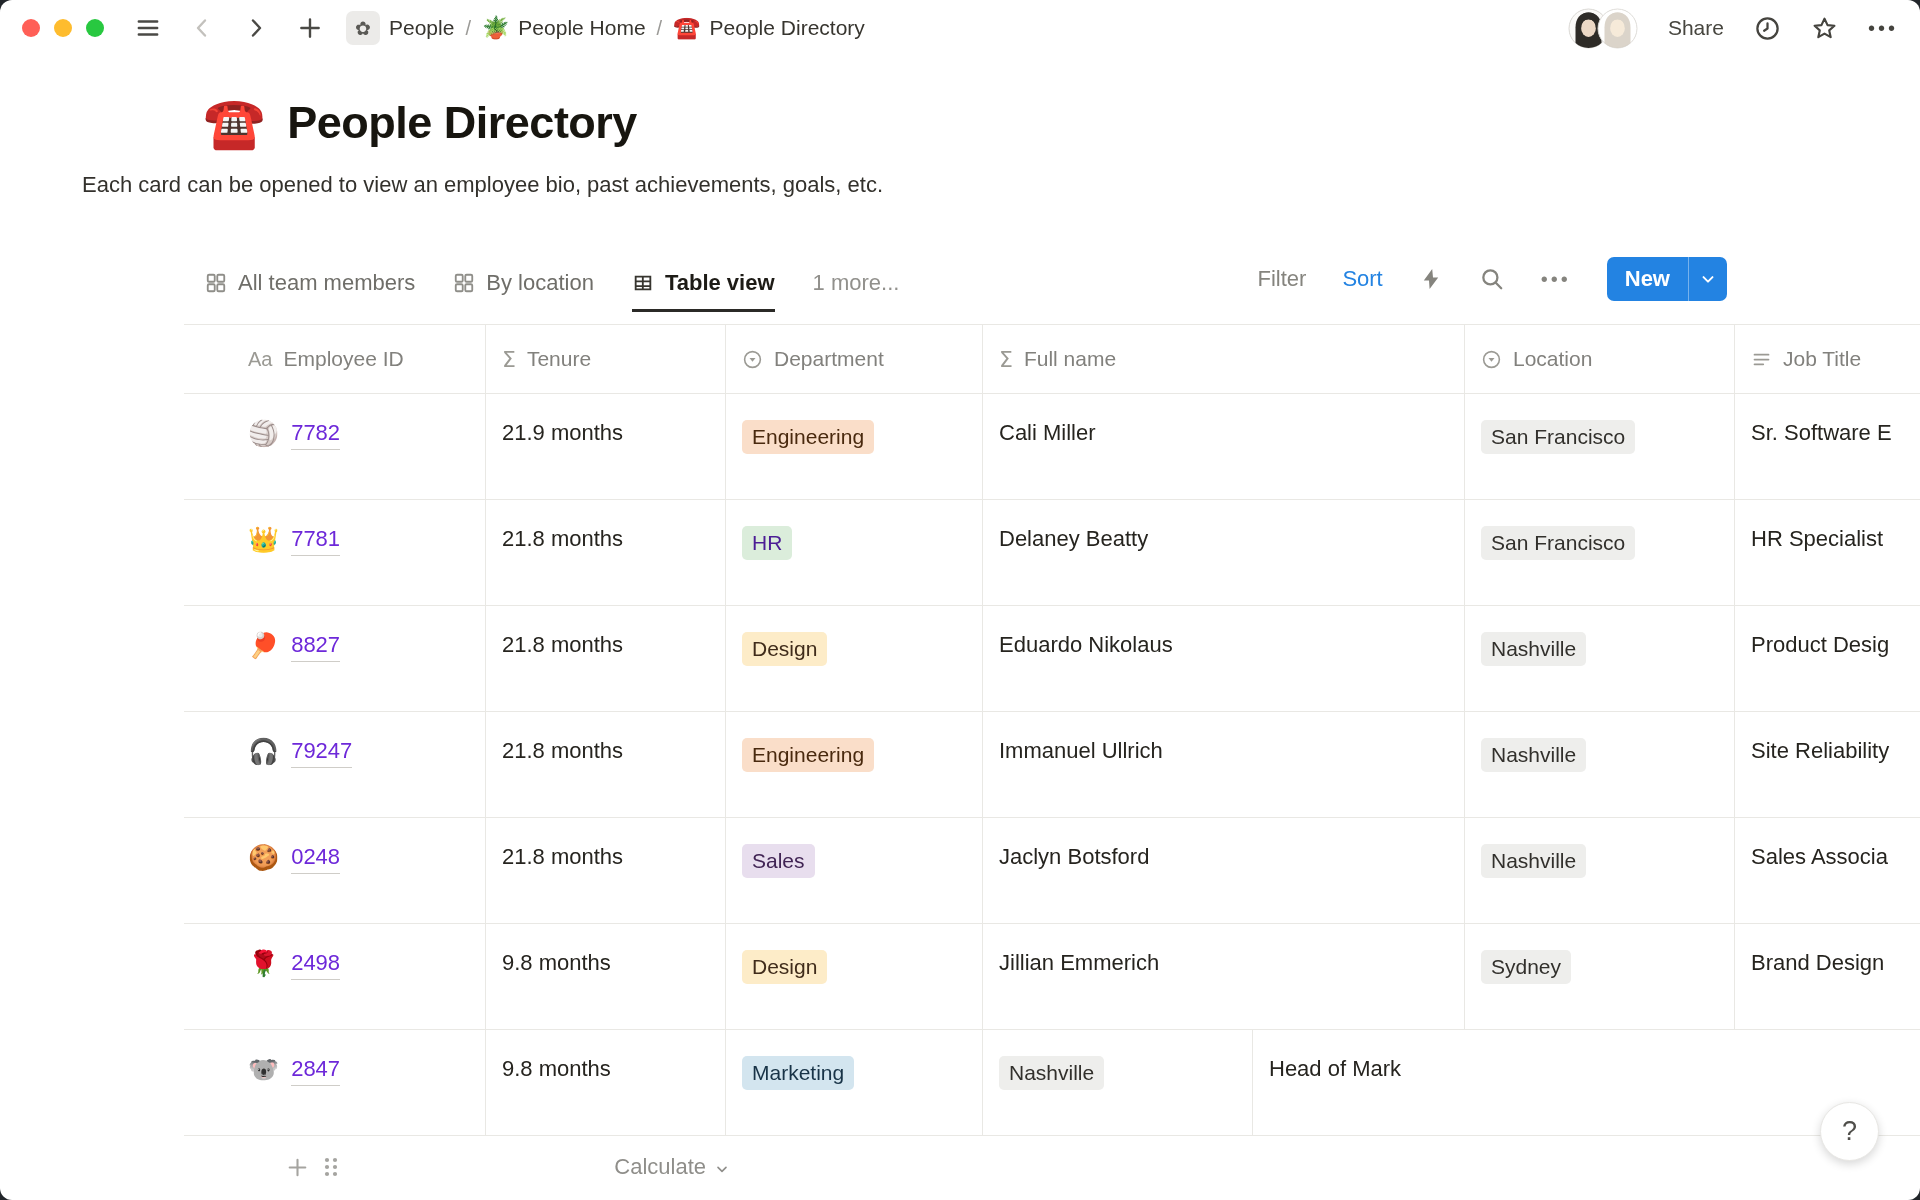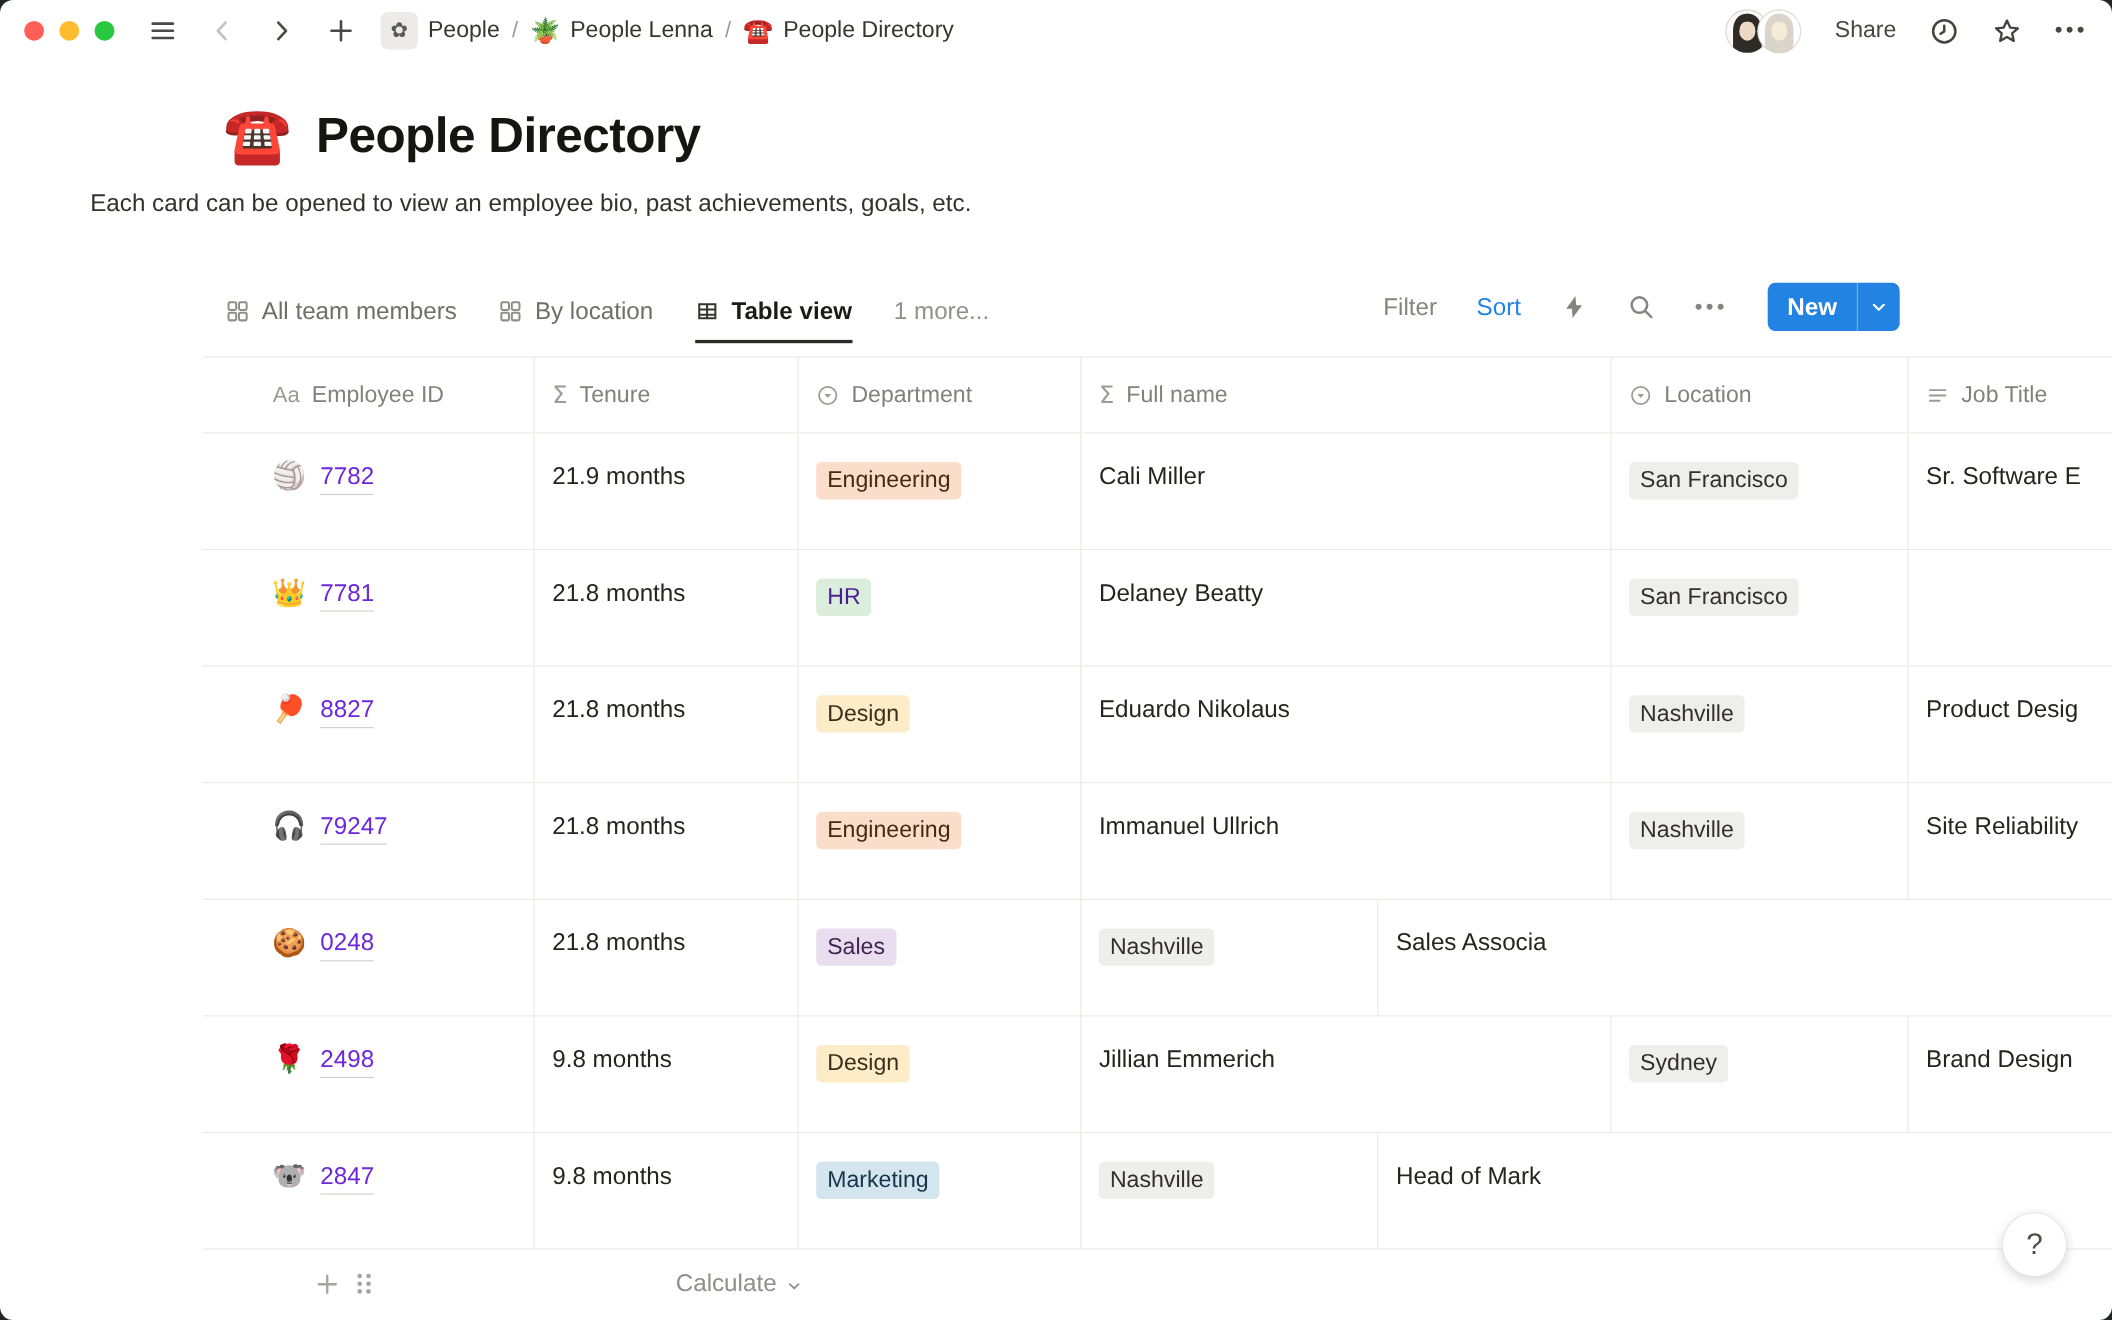--- a/index.html
+++ b/index.html
@@ -110,21 +110,21 @@
       </span>
     </div>
     <div class="breadcrumb">
         <span class="crumb">
           <span class="crumb-icon badge" style="color: rgb(90, 89, 85);">✿</span>
           <span class="crumb-label">People</span>
         </span>
         <span class="crumb-sep">/</span>
         <span class="crumb">
           <span class="crumb-icon" style="color: rgb(76, 140, 74);">🪴</span>
-          <span class="crumb-label">People Lenna</span>
+          <span class="crumb-label">People Home</span>
         </span>
         <span class="crumb-sep">/</span>
         <span class="crumb">
           <span class="crumb-icon" style="color: rgb(208, 43, 32);">☎️</span>
           <span class="crumb-label">People Directory</span>
         </span>
       </div>
     <div class="topbar-right">
       <div class="avatars">
         <svg class="avatar" viewBox="0 0 41 41">
@@ -300,20 +300,21 @@
         </div>
         <div class="trow">
           <div class="cell c0">
             <span class="row-emoji" style="color: rgb(201, 154, 30);">👑</span>
             <span class="id-link">7781</span>
           </div>
           <div class="cell c1">21.8 months</div>
           <div class="cell c2"><span class="tag" style="background: rgb(219, 237, 219); color: #4c1d95;">HR</span></div>
           <div class="cell c3">Delaney Beatty</div>
           <div class="cell c4"><span class="tag" style="background: rgb(238, 238, 236); color: rgb(50, 48, 44);">San Francisco</span></div>
+          <div class="cell c5">HR Specialist</div>
         </div>
         <div class="trow">
           <div class="cell c0">
             <span class="row-emoji" style="color: rgb(211, 55, 44);">🏓</span>
             <span class="id-link">8827</span>
           </div>
           <div class="cell c1">21.8 months</div>
           <div class="cell c2"><span class="tag" style="background: rgb(253, 236, 200); color: rgb(64, 44, 27);">Design</span></div>
           <div class="cell c3">Eduardo Nikolaus</div>
           <div class="cell c4"><span class="tag" style="background: rgb(238, 238, 236); color: rgb(50, 48, 44);">Nashville</span></div>
@@ -330,20 +331,21 @@
           <div class="cell c4"><span class="tag" style="background: rgb(238, 238, 236); color: rgb(50, 48, 44);">Nashville</span></div>
           <div class="cell c5">Site Reliability</div>
         </div>
         <div class="trow">
           <div class="cell c0">
             <span class="row-emoji" style="color: rgb(176, 106, 40);">🍪</span>
             <span class="id-link">0248</span>
           </div>
           <div class="cell c1">21.8 months</div>
           <div class="cell c2"><span class="tag" style="background: rgb(232, 222, 238); color: rgb(65, 36, 84);">Sales</span></div>
+          <div class="cell c3">Jaclyn Botsford</div>
           <div class="cell c4"><span class="tag" style="background: rgb(238, 238, 236); color: rgb(50, 48, 44);">Nashville</span></div>
           <div class="cell c5">Sales Associa</div>
         </div>
         <div class="trow">
           <div class="cell c0">
             <span class="row-emoji" style="color: rgb(207, 31, 46);">🌹</span>
             <span class="id-link">2498</span>
           </div>
           <div class="cell c1">9.8 months</div>
           <div class="cell c2"><span class="tag" style="background: rgb(253, 236, 200); color: rgb(64, 44, 27);">Design</span></div>

